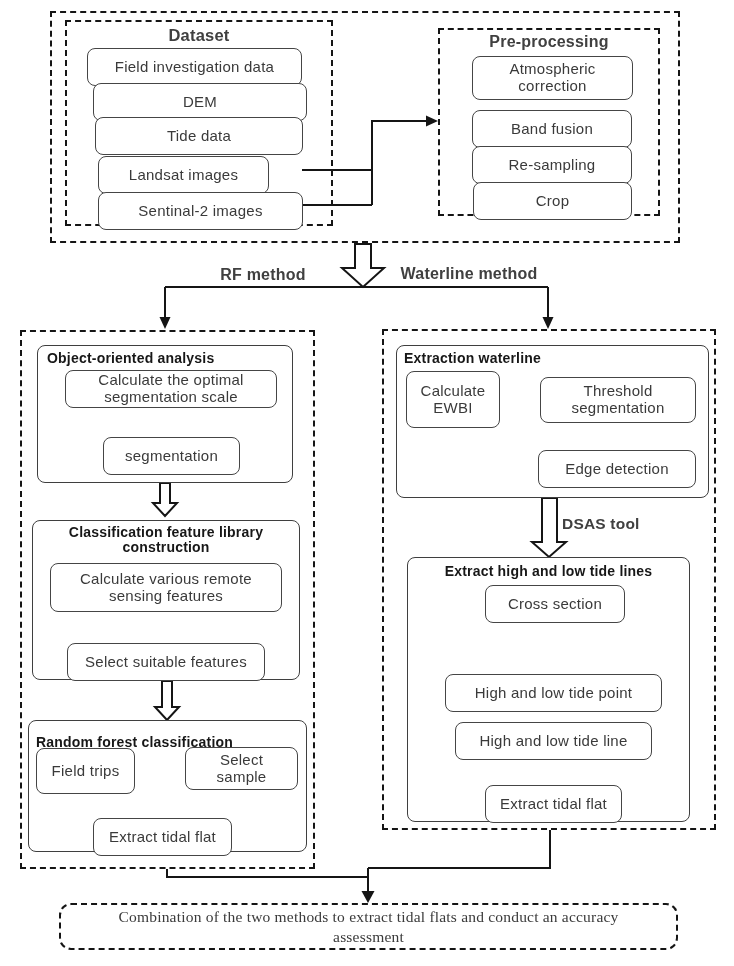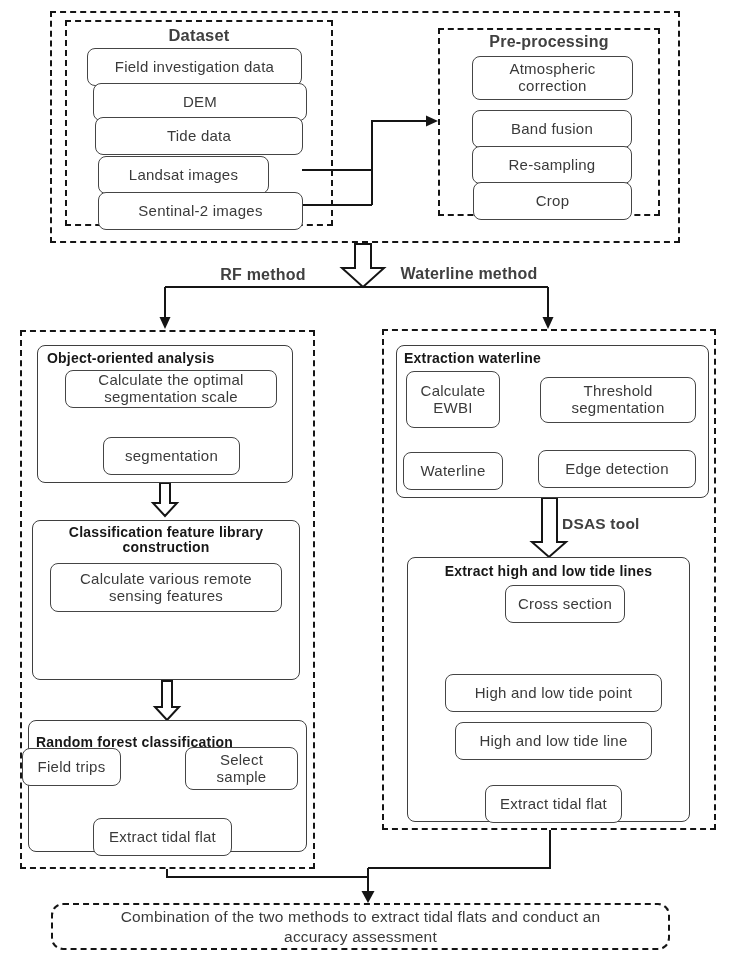--- a/index.html
+++ b/index.html
@@ -105,40 +105,40 @@
   <div class="dashed" style="left:20px;top:330px;width:295px;height:539px;"></div>
 
   <div class="group" style="left:37px;top:345px;width:256px;height:138px;"></div>
   <div class="gtitle" style="left:47px;top:351px;width:240px;">Object-oriented analysis</div>
   <div class="node" style="left:65px;top:370px;width:212px;height:38px;">Calculate the optimal segmentation scale</div>
   <div class="node" style="left:103px;top:437px;width:137px;height:35px;">segmentation</div>
 
   <div class="group" style="left:32px;top:520px;width:268px;height:160px;"></div>
   <div class="gtitle center" style="left:44px;top:525px;width:244px;">Classification feature library construction</div>
   <div class="node" style="left:50px;top:563px;width:232px;height:49px;padding:1px 28px;">Calculate various remote sensing features</div>
+  <div class="node" style="left:67px;top:643px;width:198px;height:29px;">Select suitable features</div>
 
   <div class="group" style="left:28px;top:720px;width:279px;height:132px;"></div>
   <div class="gtitle" style="left:36px;top:726px;width:264px;margin-top:9px;">Random forest classification</div>
-  <div class="node" style="left:22px;top:748px;width:99px;height:38px;">Field trips</div>
+  <div class="node" style="left:36px;top:748px;width:99px;height:46px;">Field trips</div>
   <div class="node" style="left:185px;top:747px;width:113px;height:43px;padding:13px 20px;">Select sample</div>
   <div class="node" style="left:93px;top:818px;width:139px;height:30px;">Extract tidal flat</div>
 
   <div class="dashed" style="left:382px;top:329px;width:334px;height:501px;"></div>
 
   <div class="group" style="left:396px;top:345px;width:313px;height:153px;"></div>
   <div class="gtitle" style="left:404px;top:351px;width:290px;">Extraction waterline</div>
   <div class="node" style="left:406px;top:371px;width:94px;height:57px;padding:1px 10px;">Calculate EWBI</div>
   <div class="node" style="left:540px;top:377px;width:156px;height:46px;padding:1px 18px;">Threshold segmentation</div>
   <div class="node" style="left:538px;top:450px;width:158px;height:35px;">Edge detection</div>
-  <div class="node" style="left:403px;top:452px;width:100px;height:33px;">Waterline</div>
 
   <div class="lbl" style="left:562px;top:515px;font-size:15.5px;">DSAS tool</div>
 
   <div class="group" style="left:407px;top:557px;width:283px;height:265px;"></div>
   <div class="gtitle center" style="left:410px;top:564px;width:277px;">Extract high and low tide lines</div>
-  <div class="node" style="left:485px;top:585px;width:120px;height:28px;margin-left:20px;">Cross section</div>
+  <div class="node" style="left:485px;top:585px;width:140px;height:28px;">Cross section</div>
   <div class="node" style="left:445px;top:650px;width:217px;height:32px;margin-top:24px;">High and low tide point</div>
   <div class="node" style="left:455px;top:722px;width:197px;height:28px;">High and low tide line</div>
   <div class="node" style="left:485px;top:785px;width:137px;height:28px;">Extract tidal flat</div>
 
-  <div class="combo" style="left:51px;top:903px;width:619px;height:47px;padding:2px 42px;">Combination of the two methods to extract tidal flats and conduct an accuracy assessment</div>
+  <div class="combo" style="left:59px;top:903px;width:619px;height:47px;padding:2px 42px;font-family:Liberation Serif, serif;">Combination of the two methods to extract tidal flats and conduct an accuracy assessment</div>
 
 </div>
 
 </body></html>

